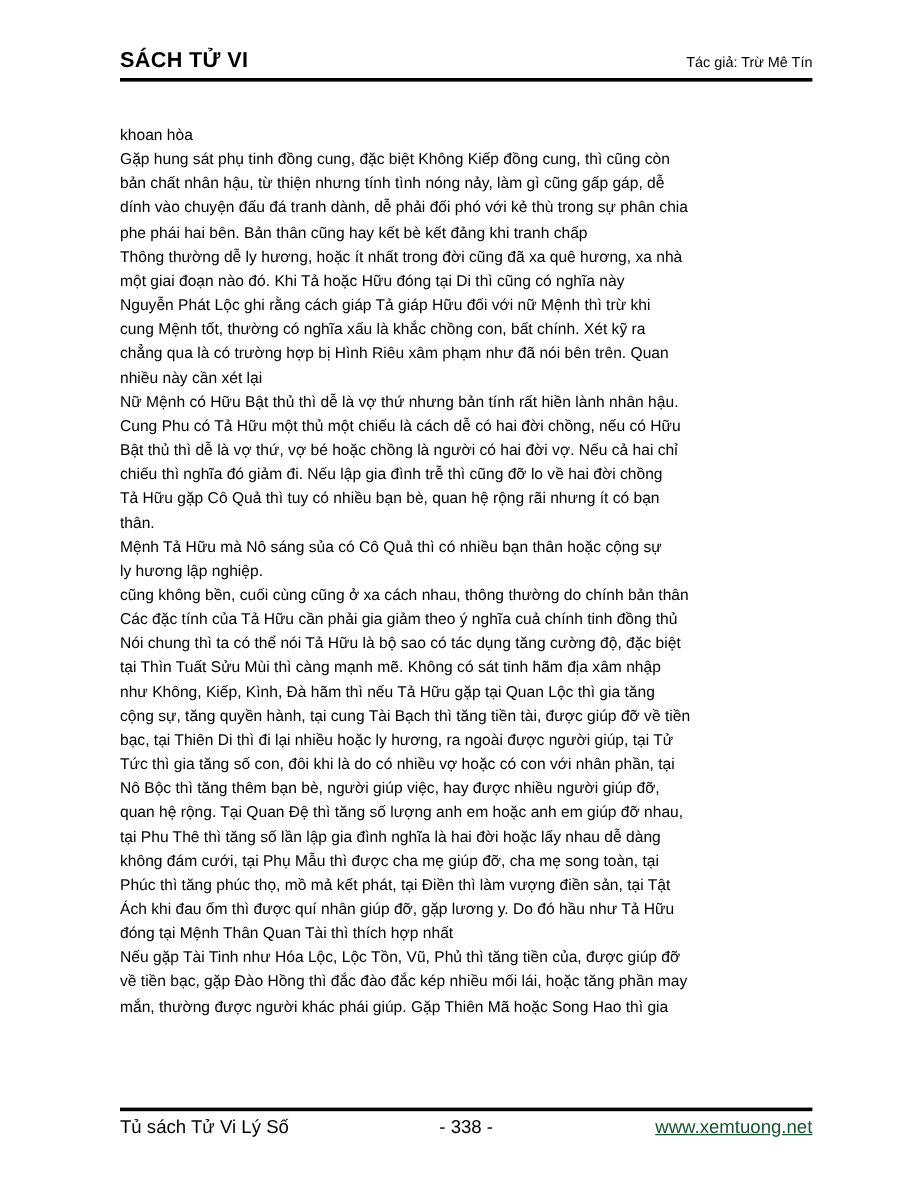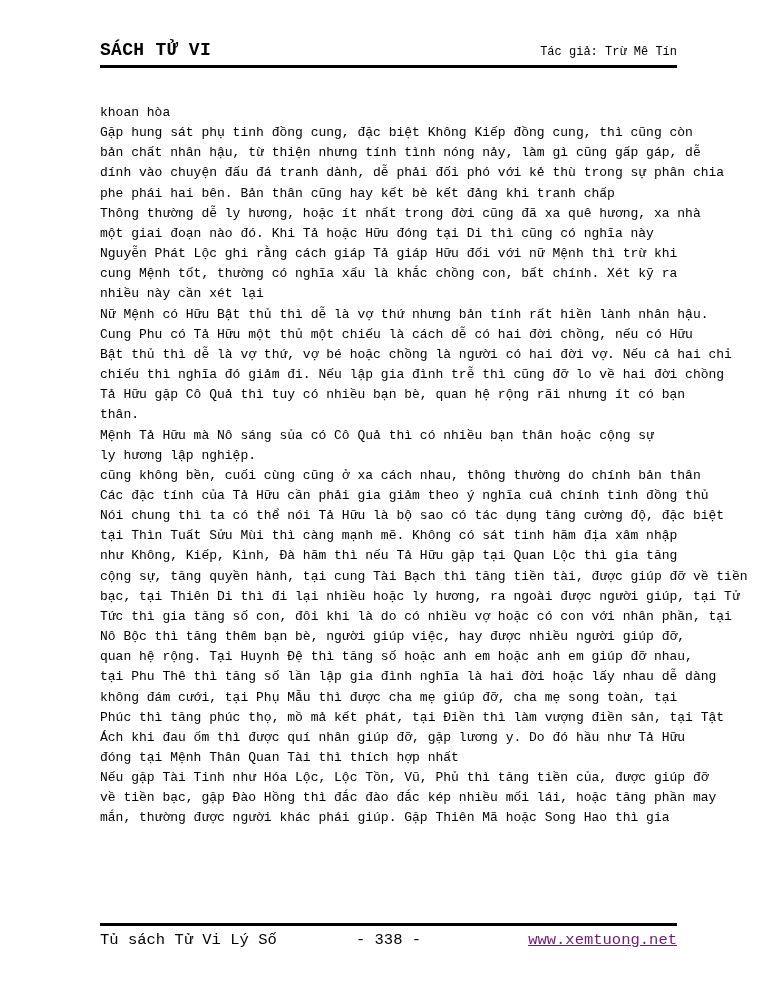--- a/index.html
+++ b/index.html
@@ -2,21 +2,21 @@
 <html><head>
 <meta charset="utf-8">
 <style>
   html, body { margin: 0; padding: 0; }
   body { background: #ffffff; }
   .page {
     position: relative;
     width: 765px;
     height: 990px;
     background: #ffffff;
-    font-family: Liberation Mono, monospace;
+    font-family: Liberation Sans, sans-serif;
     color: #000000;
     overflow: hidden;
   }
   .frame {
     position: absolute;
     left: 100px;
     right: 88px;
   }
   
   .header-row {
@@ -80,51 +80,52 @@
   <div class="frame body-text">
       <div class="line">khoan hòa</div>
       <div class="line">Gặp hung sát phụ tinh đồng cung, đặc biệt Không Kiếp đồng cung, thì cũng còn</div>
       <div class="line">bản chất nhân hậu, từ thiện nhưng tính tình nóng nảy, làm gì cũng gấp gáp, dễ</div>
       <div class="line">dính vào chuyện đấu đá tranh dành, dễ phải đối phó với kẻ thù trong sự phân chia</div>
       <div class="line">phe phái hai bên. Bản thân cũng hay kết bè kết đảng khi tranh chấp</div>
       <div class="line">Thông thường dễ ly hương, hoặc ít nhất trong đời cũng đã xa quê hương, xa nhà</div>
       <div class="line">một giai đoạn nào đó. Khi Tả hoặc Hữu đóng tại Di thì cũng có nghĩa này</div>
       <div class="line">Nguyễn Phát Lộc ghi rằng cách giáp Tả giáp Hữu đối với nữ Mệnh thì trừ khi</div>
       <div class="line">cung Mệnh tốt, thường có nghĩa xấu là khắc chồng con, bất chính. Xét kỹ ra</div>
+      <div class="line">chẳng qua là có trường hợp bị Hình Riêu xâm phạm như đã nói bên trên. Quan</div>
       <div class="line">nhiều này cần xét lại</div>
       <div class="line">Nữ Mệnh có Hữu Bật thủ thì dễ là vợ thứ nhưng bản tính rất hiền lành nhân hậu.</div>
       <div class="line">Cung Phu có Tả Hữu một thủ một chiếu là cách dễ có hai đời chồng, nếu có Hữu</div>
       <div class="line">Bật thủ thì dễ là vợ thứ, vợ bé hoặc chồng là người có hai đời vợ. Nếu cả hai chỉ</div>
       <div class="line">chiếu thì nghĩa đó giảm đi. Nếu lập gia đình trễ thì cũng đỡ lo về hai đời chồng</div>
       <div class="line">Tả Hữu gặp Cô Quả thì tuy có nhiều bạn bè, quan hệ rộng rãi nhưng ít có bạn</div>
       <div class="line">thân.</div>
       <div class="line">Mệnh Tả Hữu mà Nô sáng sủa có Cô Quả thì có nhiều bạn thân hoặc cộng sự</div>
       <div class="line">ly hương lập nghiệp.</div>
       <div class="line">cũng không bền, cuối cùng cũng ở xa cách nhau, thông thường do chính bản thân</div>
       <div class="line">Các đặc tính của Tả Hữu cần phải gia giảm theo ý nghĩa cuả chính tinh đồng thủ</div>
       <div class="line">Nói chung thì ta có thể nói Tả Hữu là bộ sao có tác dụng tăng cường độ, đặc biệt</div>
       <div class="line">tại Thìn Tuất Sửu Mùi thì càng mạnh mẽ. Không có sát tinh hãm địa xâm nhập</div>
       <div class="line">như Không, Kiếp, Kình, Đà hãm thì nếu Tả Hữu gặp tại Quan Lộc thì gia tăng</div>
       <div class="line">cộng sự, tăng quyền hành, tại cung Tài Bạch thì tăng tiền tài, được giúp đỡ về tiền</div>
       <div class="line">bạc, tại Thiên Di thì đi lại nhiều hoặc ly hương, ra ngoài được người giúp, tại Tử</div>
       <div class="line">Tức thì gia tăng số con, đôi khi là do có nhiều vợ hoặc có con với nhân phần, tại</div>
       <div class="line">Nô Bộc thì tăng thêm bạn bè, người giúp việc, hay được nhiều người giúp đỡ,</div>
-      <div class="line">quan hệ rộng. Tại Huynh Đệ thì tăng số hoặc anh em hoặc anh em giúp đỡ nhau,</div>
+      <div class="line">quan hệ rộng. Tại Quan Đệ thì tăng số lượng anh em hoặc anh em giúp đỡ nhau,</div>
       <div class="line">tại Phu Thê thì tăng số lần lập gia đình nghĩa là hai đời hoặc lấy nhau dễ dàng</div>
       <div class="line">không đám cưới, tại Phụ Mẫu thì được cha mẹ giúp đỡ, cha mẹ song toàn, tại</div>
       <div class="line">Phúc thì tăng phúc thọ, mồ mả kết phát, tại Điền thì làm vượng điền sản, tại Tật</div>
       <div class="line">Ách khi đau ốm thì được quí nhân giúp đỡ, gặp lương y. Do đó hầu như Tả Hữu</div>
       <div class="line">đóng tại Mệnh Thân Quan Tài thì thích hợp nhất</div>
       <div class="line">Nếu gặp Tài Tinh như Hóa Lộc, Lộc Tồn, Vũ, Phủ thì tăng tiền của, được giúp đỡ</div>
       <div class="line">về tiền bạc, gặp Đào Hồng thì đắc đào đắc kép nhiều mối lái, hoặc tăng phần may</div>
       <div class="line">mắn, thường được người khác phái giúp. Gặp Thiên Mã hoặc Song Hao thì gia</div>
     </div>
 
   <div class="frame rule footer-rule"></div>
   <div class="frame footer-row">
     <span class="footer-cell footer-left">Tủ sách Tử Vi Lý Số</span>
     <span class="footer-cell footer-center">- 338 -</span>
     <span class="footer-cell footer-right">
-      <a class="website-link" style="color: #701a75;">www.xemtuong.net</a>
+      <a class="website-link" style="color: #14532d;">www.xemtuong.net</a>
     </span>
   </div>
 
 </div>
 
 </body></html>

